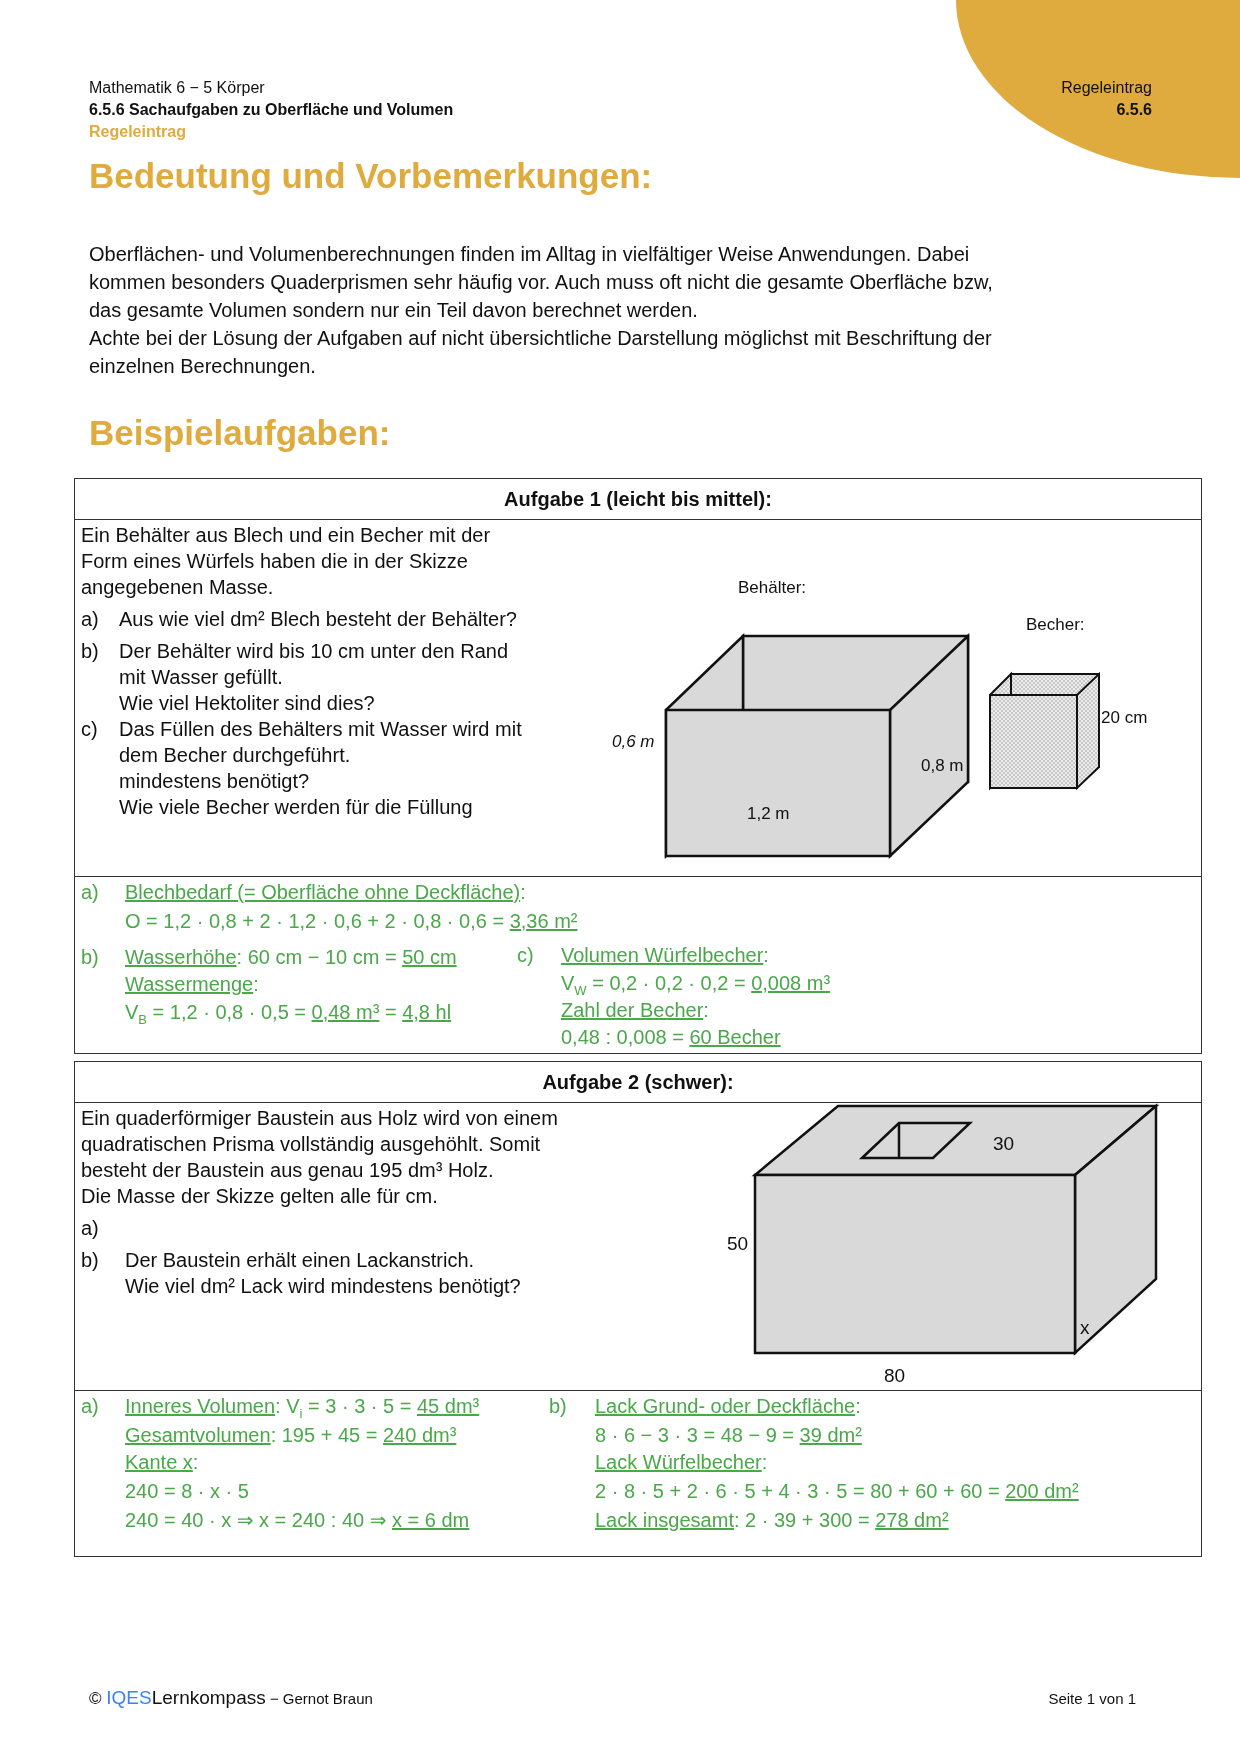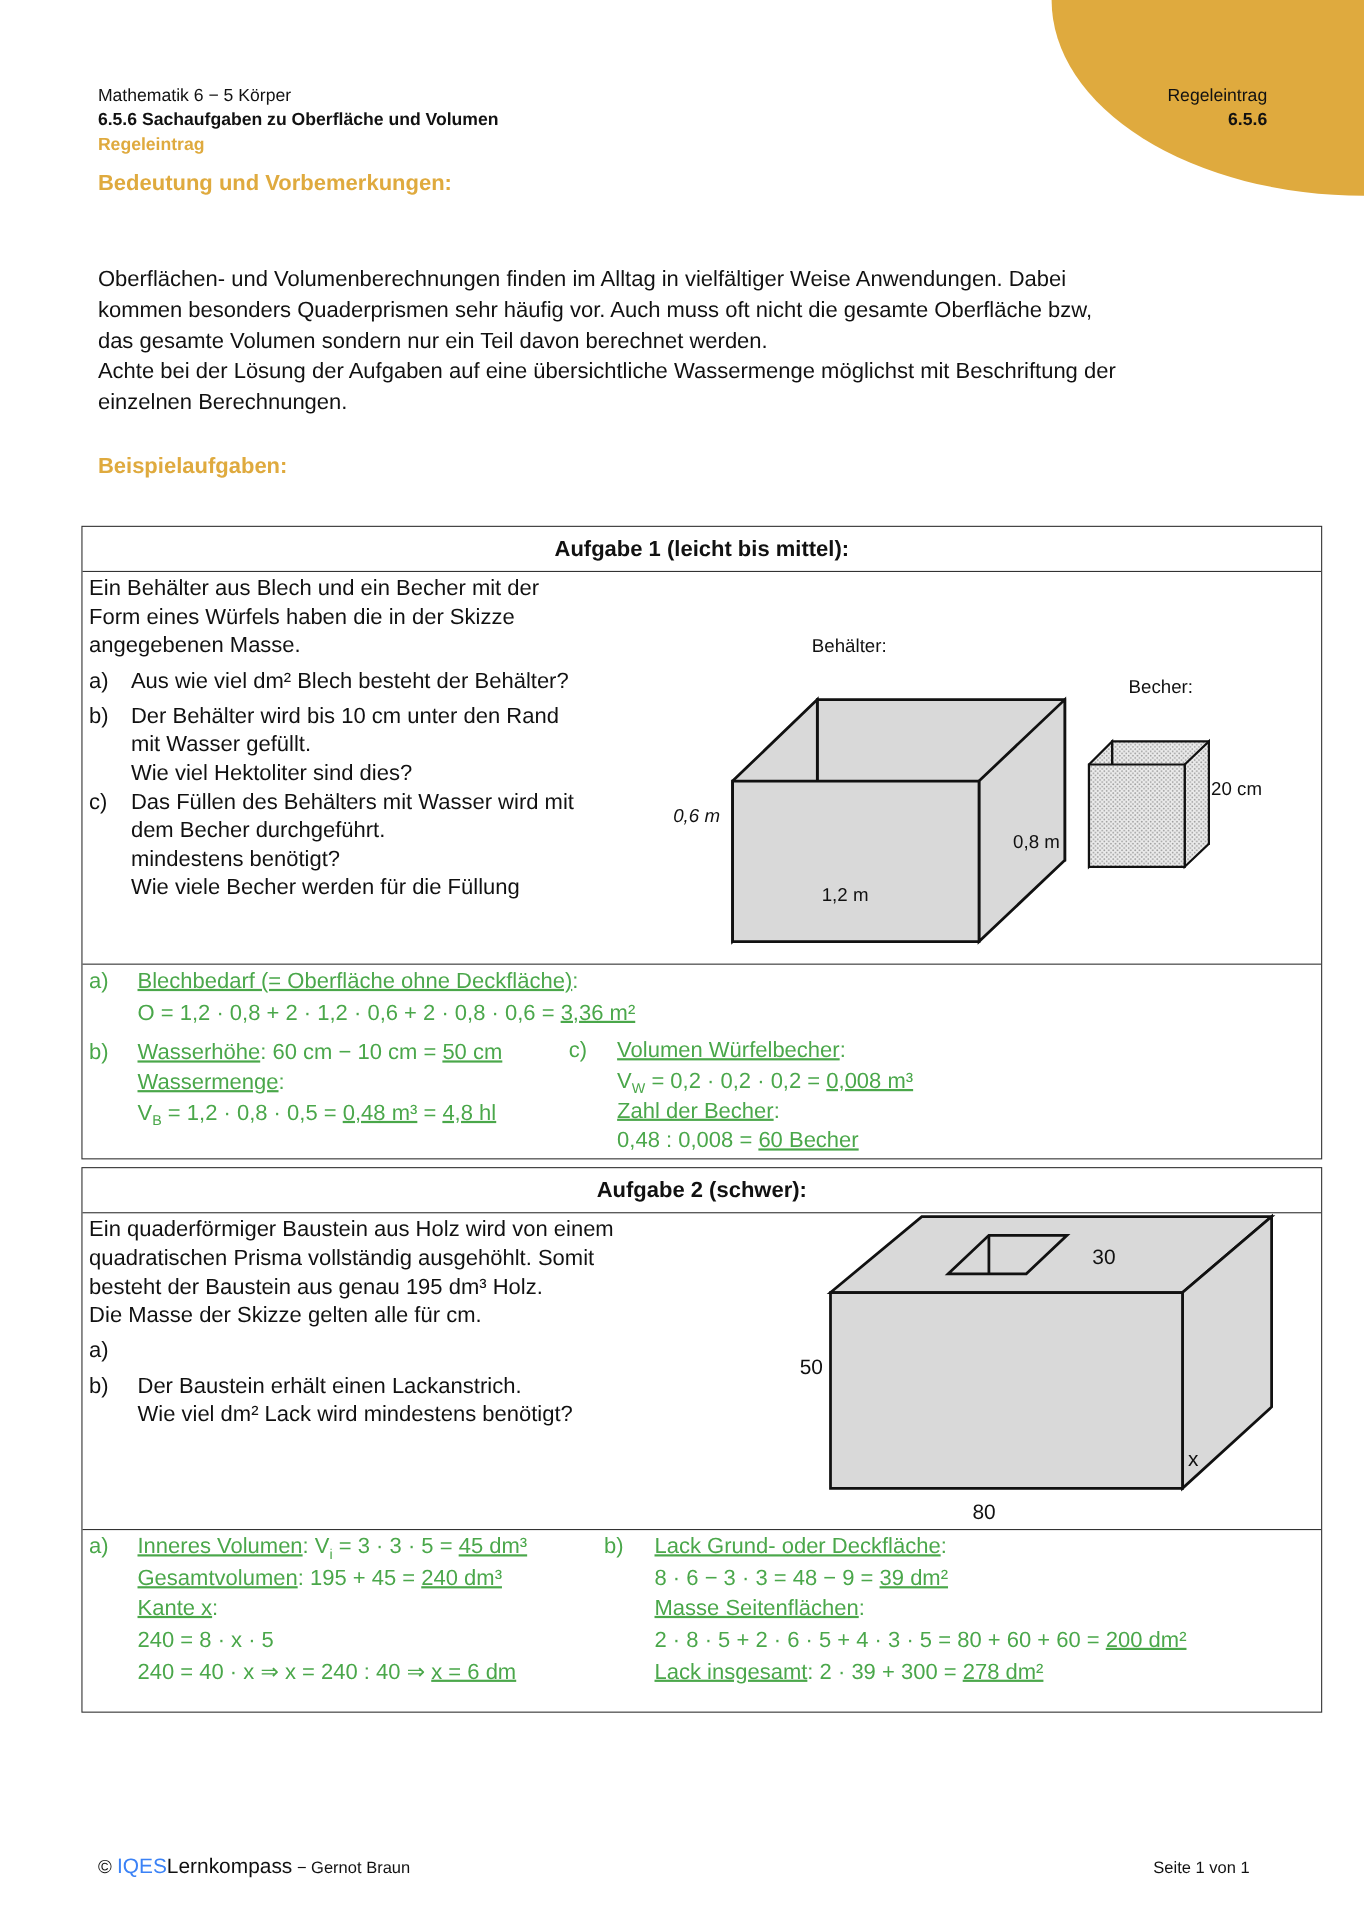--- a/index.html
+++ b/index.html
@@ -11,21 +11,21 @@
       position: absolute; right: 0; top: 0; width: 284px; height: 178px;
       background: #dfaa3e; border-bottom-left-radius: 100% 100%;
     }
     .hdr-left { position: absolute; left: 89px; top: 77px; font-size: 16px; line-height: 22px; }
     .hdr-left .bold { font-weight: bold; }
     .hdr-left .orange { color: #dfaa3e; font-weight: bold; }
     .hdr-right { position: absolute; right: 88px; top: 77px; font-size: 16px; line-height: 22px; text-align: right; }
     .hdr-right .bold { font-weight: bold; }
 
     h2.section {
-      position: absolute; left: 89px; font-size: 20px; font-weight: bold; color: #dfaa3e;
+      position: absolute; left: 89px; font-size: 35px; font-weight: bold; color: #dfaa3e;
     }
     .intro {
       position: absolute; left: 89px; top: 240px; width: 1060px; font-size: 20px; line-height: 28px;
     }
 
     .task { position: absolute; left: 74px; width: 1128px; border: 1.5px solid #333; }
     .task .title {
       text-align: center; font-weight: bold; font-size: 20px; height: 41px; line-height: 41px;
       border-bottom: 1.5px solid #333;
     }
@@ -60,21 +60,21 @@
 <div class="hdr-right">
   <div>Regeleintrag</div>
   <div class="bold">6.5.6</div>
 </div>
 
 <h2 class="section" style="top:156px">Bedeutung und Vorbemerkungen:</h2>
 <div class="intro">
   <div>Oberflächen- und Volumenberechnungen finden im Alltag in vielfältiger Weise Anwendungen. Dabei</div>
   <div>kommen besonders Quaderprismen sehr häufig vor. Auch muss oft nicht die gesamte Oberfläche bzw,</div>
   <div>das gesamte Volumen sondern nur ein Teil davon berechnet werden.</div>
-  <div>Achte bei der Lösung der Aufgaben auf eine übersichtliche Wassermenge möglichst mit Beschriftung der</div>
+  <div>Achte bei der Lösung der Aufgaben auf nicht übersichtliche Darstellung möglichst mit Beschriftung der</div>
   <div>einzelnen Berechnungen.</div>
 </div>
 
 <h2 class="section" style="top:413px">Beispielaufgaben:</h2>
 
 <div class="task" style="top:478px;">
   <div class="title">Aufgabe 1 (leicht bis mittel):</div>
   <div class="body" style="height:357px;">
     <div class="qtext" style="top:2px; width:560px;">
       <div>Ein Behälter aus Blech und ein Becher mit der</div>
@@ -194,21 +194,21 @@
     <div class="sol-line" style="left:6px; top:2px;">a)</div>
     <div class="sol-line" style="left:50px; top:2px;"><span class="u">Inneres Volumen</span><span>: V</span><sub>i</sub><span> = 3 · 3 · 5 = </span><span class="u">45 dm³</span></div>
     <div class="sol-line" style="left:50px; top:31px;"><span class="u">Gesamtvolumen</span><span>: 195 + 45 = </span><span class="u">240 dm³</span></div>
     <div class="sol-line" style="left:50px; top:58px;"><span class="u">Kante x</span>:</div>
     <div class="sol-line" style="left:50px; top:87px;">240 = 8 · x · 5</div>
     <div class="sol-line" style="left:50px; top:116px;"><span>240 = 40 · x ⇒ x = 240 : 40 ⇒ </span><span class="u">x = 6 dm</span></div>
 
     <div class="sol-line" style="left:474px; top:2px;">b)</div>
     <div class="sol-line" style="left:520px; top:2px;"><span class="u">Lack Grund- oder Deckfläche</span>:</div>
     <div class="sol-line" style="left:520px; top:31px;"><span>8 · 6 − 3 · 3 = 48 − 9 = </span><span class="u">39 dm²</span></div>
-    <div class="sol-line" style="left:520px; top:58px;"><span class="u">Masse Seitenflächen</span>:</div>
+    <div class="sol-line" style="left:520px; top:58px;"><span class="u">Lack Würfelbecher</span>:</div>
     <div class="sol-line" style="left:520px; top:87px;"><span>2 · 8 · 5 + 2 · 6 · 5 + 4 · 3 · 5 = 80 + 60 + 60 = </span><span class="u">200 dm²</span></div>
     <div class="sol-line" style="left:520px; top:116px;"><span class="u">Lack insgesamt</span><span>: 2 · 39 + 300 = </span><span class="u">278 dm²</span></div>
   </div>
 </div>
 
 <div class="footer-left">
   <span>©</span>
   <span class="iqes lk">IQES</span><span class="lk">Lernkompass</span><span class="author"> − Gernot Braun</span>
 </div>
 <div class="footer-right">Seite 1 von 1</div>

